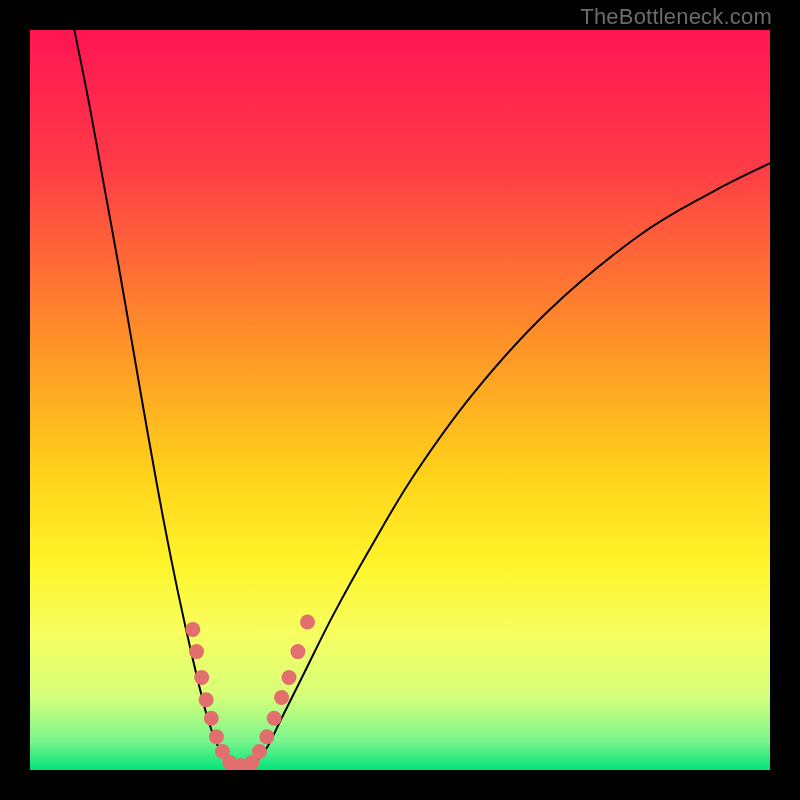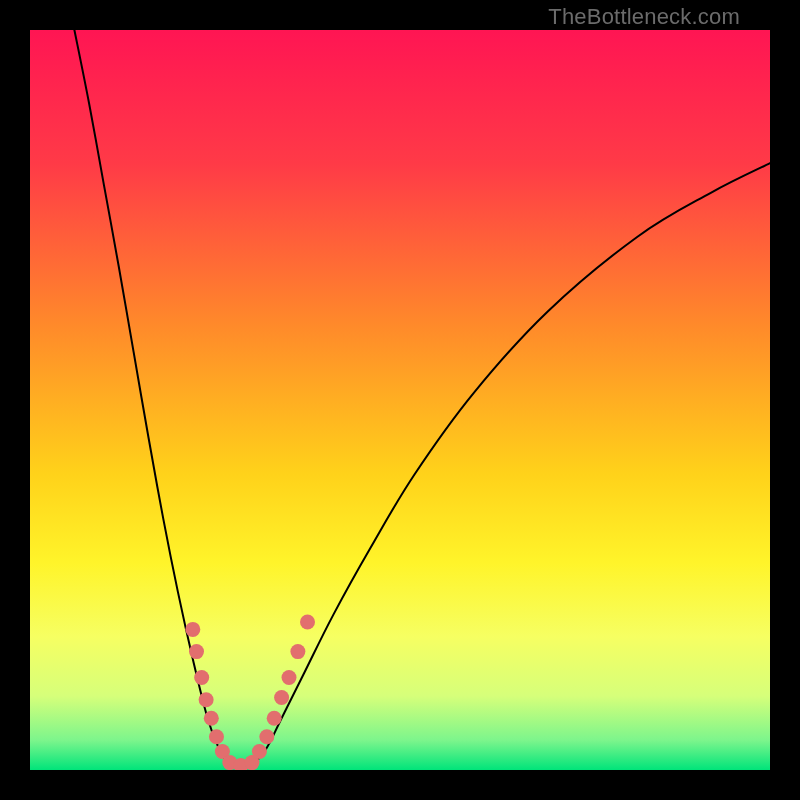--- a/index.html
+++ b/index.html
@@ -11,20 +11,21 @@
     overflow: hidden;
     font-family: Arial, Helvetica, sans-serif;
   }
   .frame {
     position: absolute;
     left: 0;
     top: 0;
     width: 750px;
     height: 800px;
     background: #000;
+    padding-left: 32px;
   }
   .watermark {
     position: absolute;
     top: 4px;
     right: 10px;
     color: #6b6b6b;
     font-size: 22px;
     font-weight: 400;
     letter-spacing: 0.2px;
     z-index: 50;

